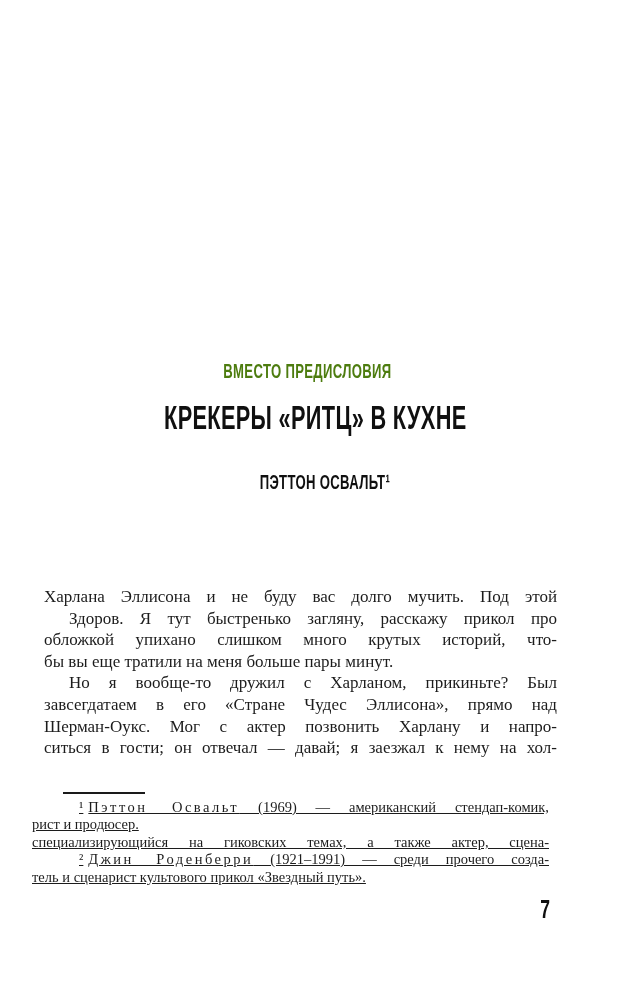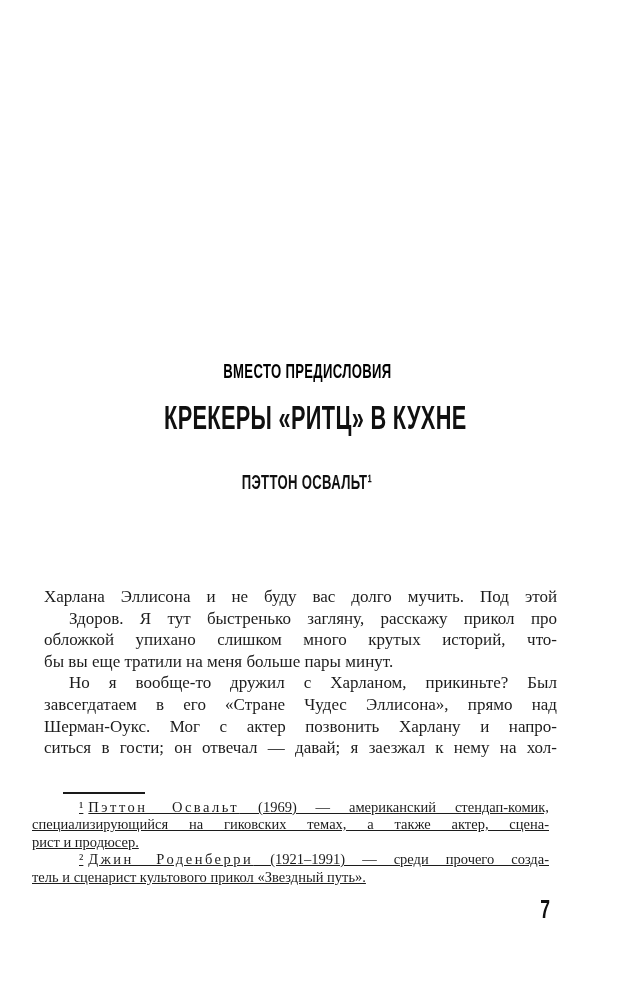--- a/index.html
+++ b/index.html
@@ -18,35 +18,36 @@
     transform-origin: 50% 50%;
     white-space: nowrap;
     letter-spacing: 0.5px;
   }
 
   .kicker {
     position: absolute; top: 359px; left: 0; width: 614px;
     text-align: center;
     font-family: "Liberation Sans", sans-serif;
     font-weight: 700; font-size: 20.5px; line-height: 24px;
-    color: #000000;
+    color: #4d7c0f;
   }
   .title {
     position: absolute; top: 394px; left: 0; width: 614px; margin: 8px;
     text-align: center;
     font-family: "Liberation Sans", sans-serif;
     font-weight: 700; font-size: 34px; line-height: 30px;
     color: #101010;
   }
   .author {
     position: absolute; top: 470px; left: 0; width: 614px;
     text-align: center;
     font-family: "Liberation Sans", sans-serif;
     font-weight: 700; font-size: 20.5px; line-height: 24px;
     color: #101010;
+    padding-left: 18px;
   }
 
   .body-text {
     position: absolute; top: 586px; left: 44px; width: 513px;
     font-size: 17px; line-height: 21.6px;
     color: #1c1c1c;
   }
   .bl { text-align: justify; }
   .bl.just { text-align-last: justify; }
   .bl.ind { text-indent: 25px; }
@@ -99,21 +100,21 @@
   <div class="bl just ind">Но я вообще-то дружил с Харланом, прикиньте? Был</div>
   <div class="bl just">завсегдатаем в его «Стране Чудес Эллисона», прямо над</div>
   <div class="bl just">Шерман-Оукс. Мог с актер позвонить Харлану и напро-</div>
   <div class="bl just">ситься в гости; он отвечал — давай; я заезжал к нему на хол-</div>
 </main>
 
 <div class="fn-rule"></div>
 
 <section class="footnotes">
   <div class="fn-line first just"><span class="fn-marker">¹</span><span class="fn-name">Пэттон Освальт</span><span> (1969) — американский стендап-комик,</span></div>
+  <div class="fn-line">рист и продюсер.</div>
   <div class="fn-line just">специализирующийся на гиковских темах, а также актер, сцена-</div>
-  <div class="fn-line">рист и продюсер.</div>
   <div class="fn-line first just"><span class="fn-marker">²</span><span class="fn-name">Джин Роденберри</span><span> (1921–1991) — среди прочего созда-</span></div>
   <div class="fn-line">тель и сценарист культового прикол «Звездный путь».</div>
 </section>
 
 <div class="page-number">
   <span class="cond">7</span>
 </div>
 
 </body></html>

